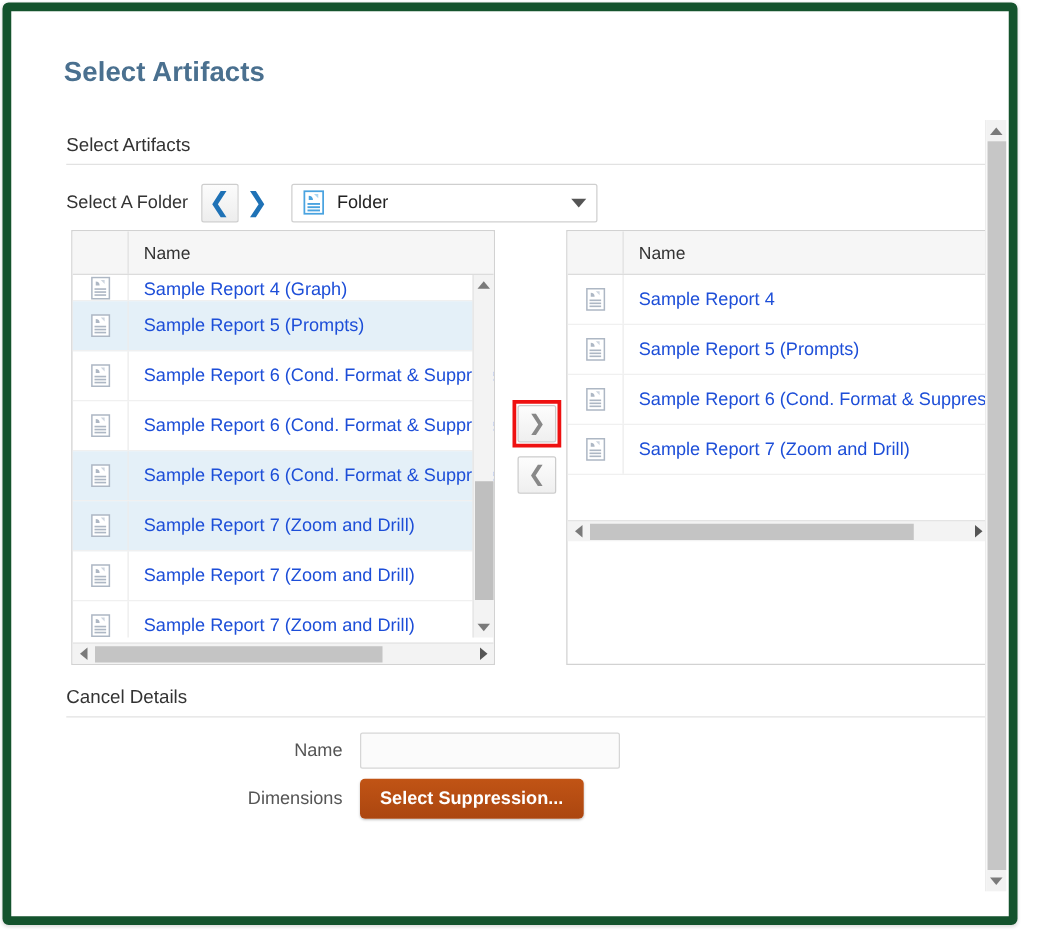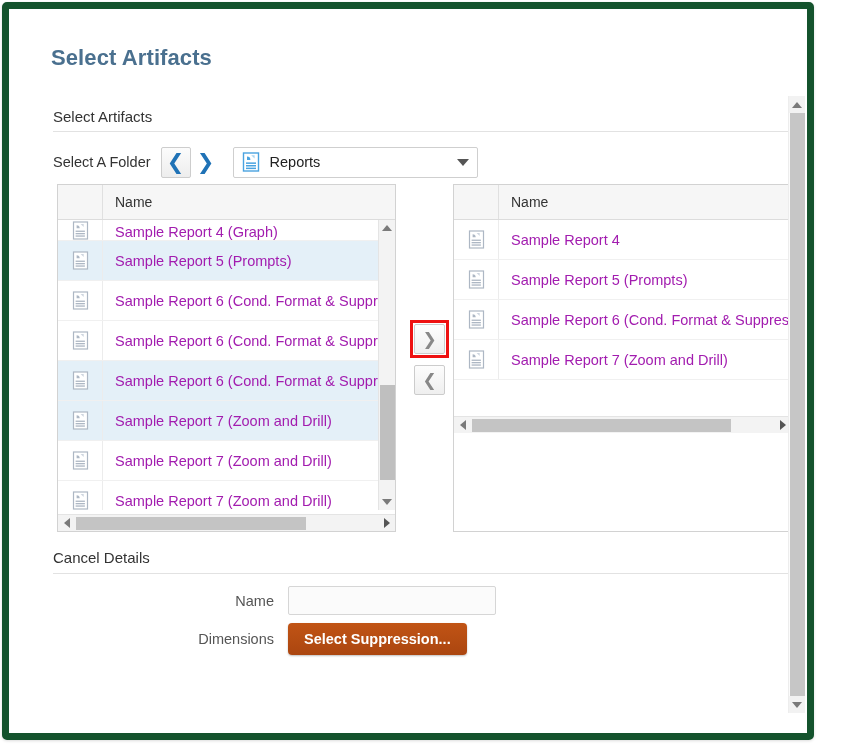--- a/index.html
+++ b/index.html
@@ -223,21 +223,21 @@
     min-width: 45px;
     height: 100%;
     display: flex;
     align-items: center;
     justify-content: center;
     border-right: 1px solid #ececec;
     box-sizing: border-box;
   }
   .lrow .ncell {
     font-size: 14.5px;
-    color: #a21caf;
+    color: #1d4ed8;
     padding-left: 12px;
     overflow: hidden;
   }
 
   
   .vsb {
     position: absolute;
     width: 17px;
     background: #f3f3f3;
     border-left: 1px solid #e4e4e4;
@@ -432,21 +432,21 @@
       </div>
       <div class="folder-select">
         <svg width="18" height="20" viewBox="0 0 18 20">
           <rect x="1.5" y="1" width="15" height="18" fill="#ffffff" stroke="#4aa3e0" stroke-width="1.4"></rect>
           <path d="M5 4.5 A3.4 3.4 0 0 1 8.4 7.9 L5 7.9 Z" fill="#4aa3e0"></path>
           <path d="M9.2 3.2 L12.6 3.2 L12.6 6.6 Z" fill="#a9d6f2"></path>
           <rect x="4" y="10.4" width="10" height="1.5" fill="#4aa3e0"></rect>
           <rect x="4" y="13.0" width="10" height="1.5" fill="#4aa3e0"></rect>
           <rect x="4" y="15.6" width="10" height="1.5" fill="#4aa3e0"></rect>
         </svg>
-        <span class="fname">Reports</span>
+        <span class="fname">Folder</span>
         <span class="caret"></span>
       </div>
     </div>
 
     <div class="panel panel-left">
       <div class="col-head">
         <div class="icon-col"></div>
         <div class="name-col">Name</div>
       </div>
       <div class="rows rows-left" id="leftRows">

